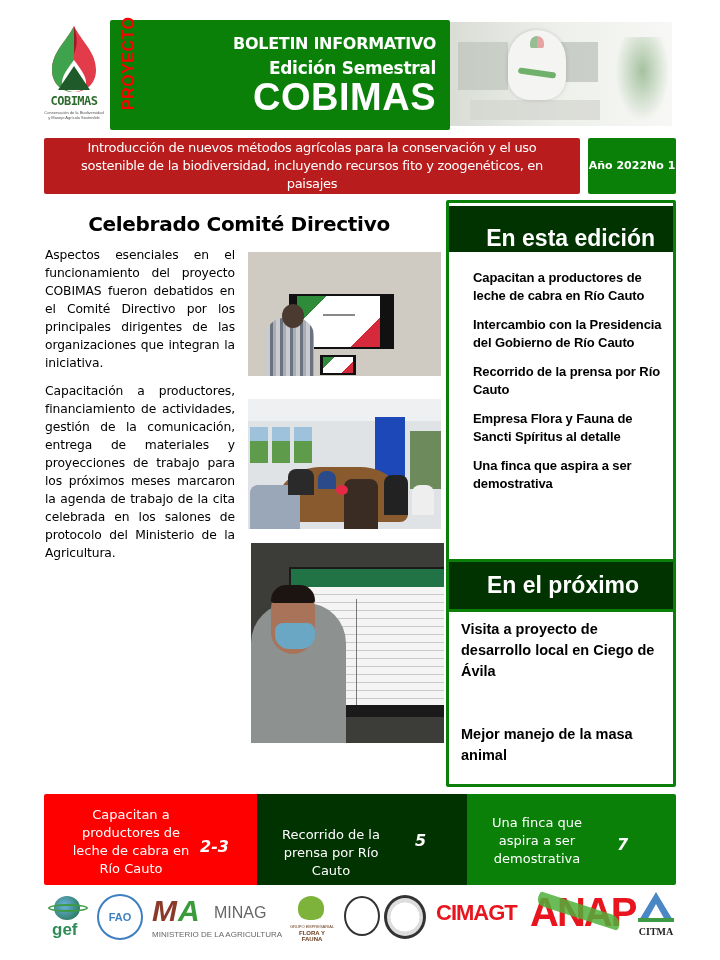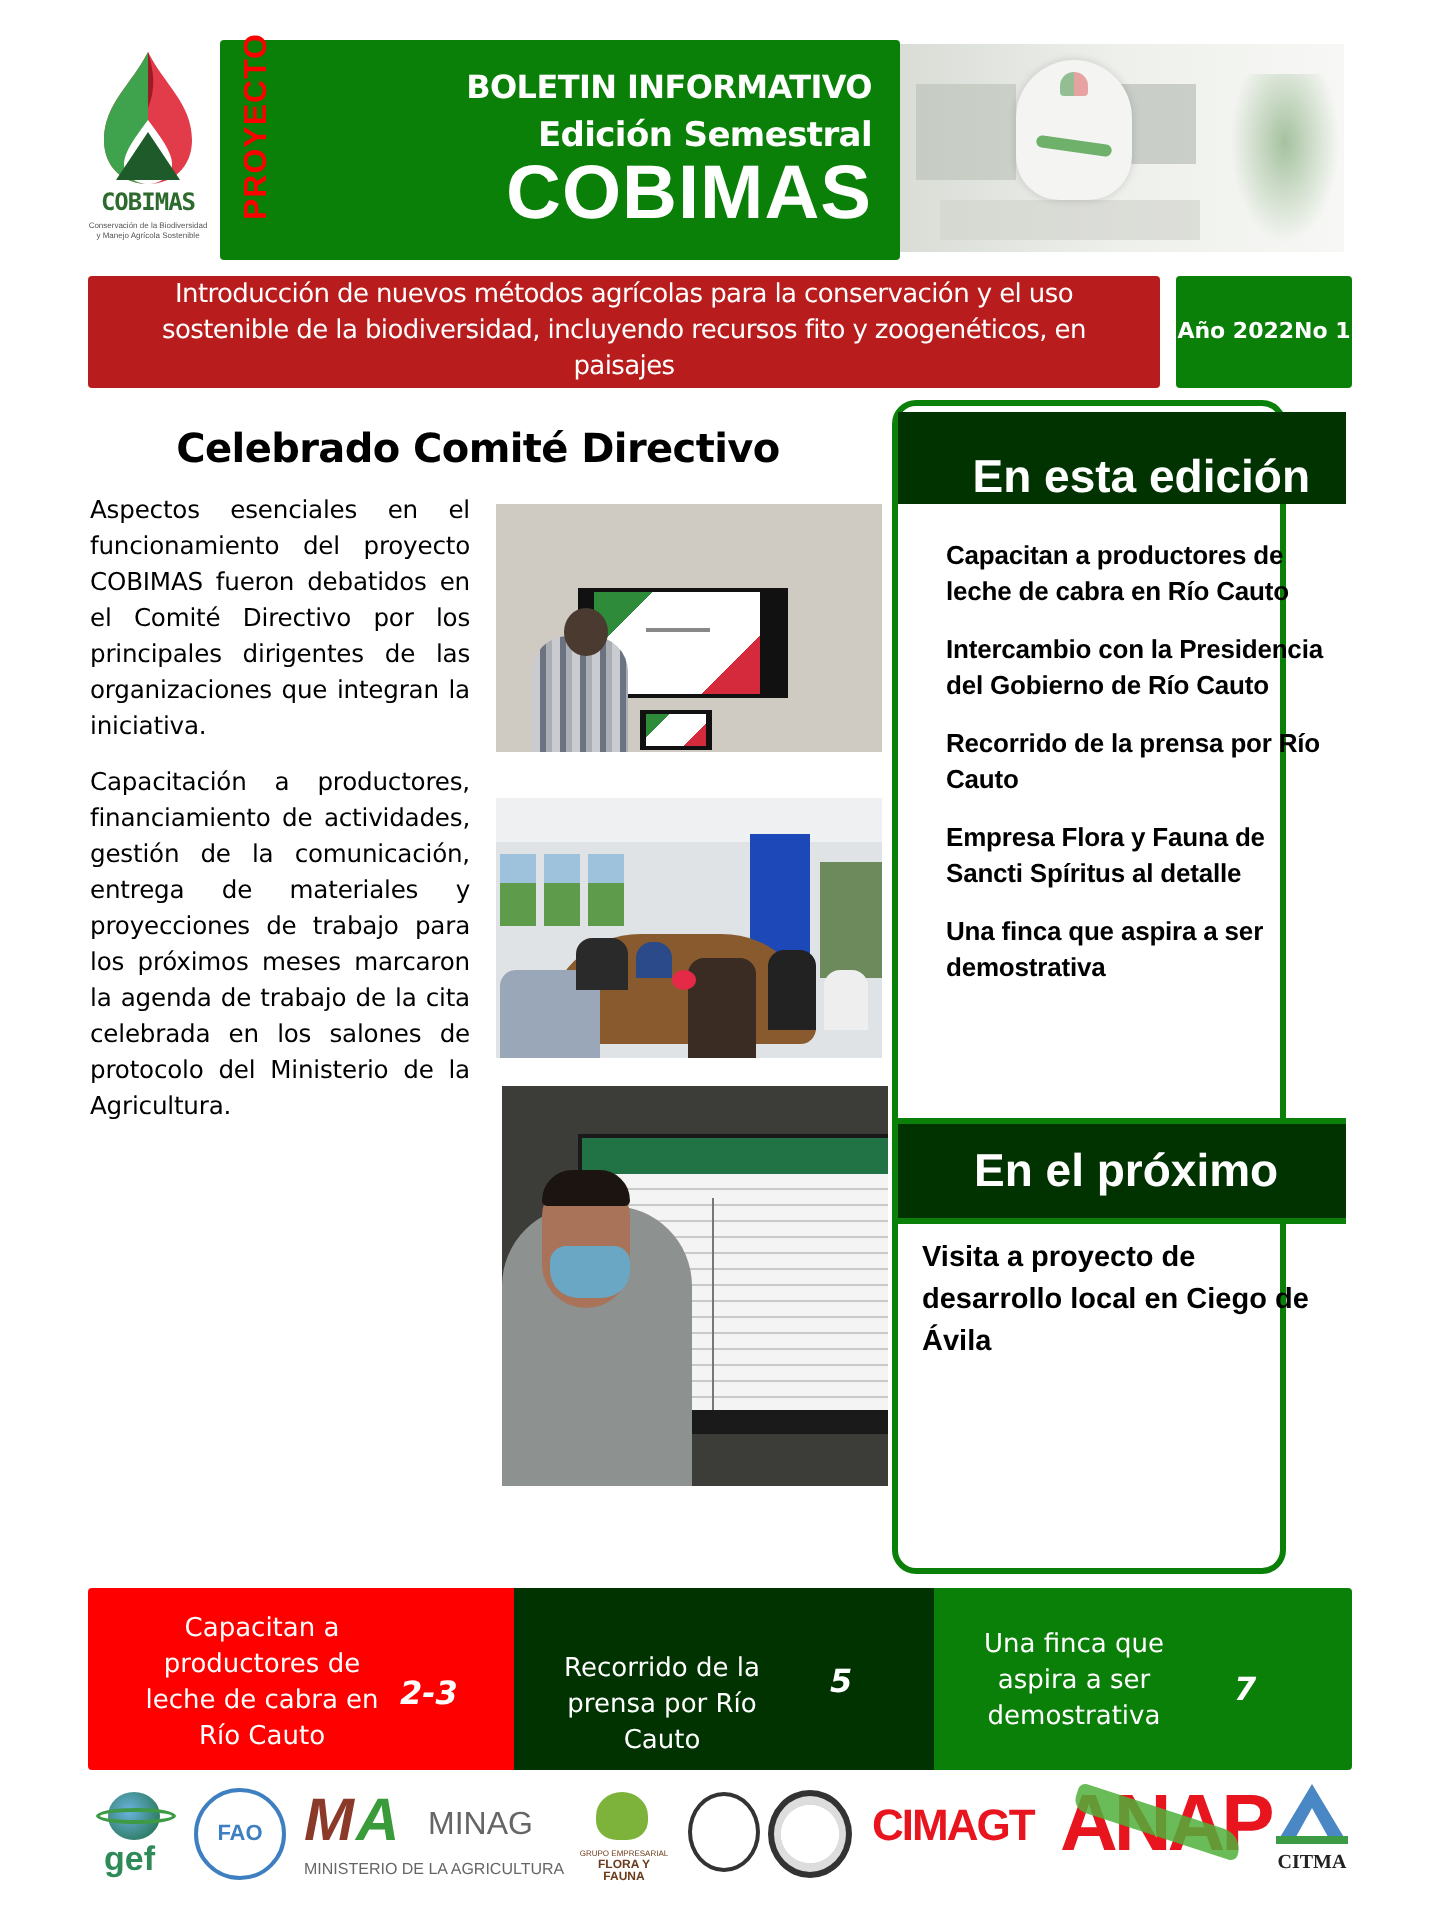--- a/index.html
+++ b/index.html
@@ -62,21 +62,21 @@
   #photo3 .monitor { position:absolute; left:38px; top:24px; width:155px; height:150px; background:#1a1a1a; }
   #photo3 .ribbon { position:absolute; left:40px; top:26px; width:153px; height:18px; background:#217346; }
   #photo3 .sheet { position:absolute; left:40px; top:44px; width:153px; height:118px; background: repeating-linear-gradient(180deg, #f4f4f4 0 7px, #c9c9c9 7px 8px); }
   #photo3 .col { position:absolute; left:105px; top:56px; width:1px; height:106px; background:#777; }
   #photo3 .man { position:absolute; left:0; top:60px; width:95px; height:140px; background:#8d9290; border-radius: 40px 40px 0 0; }
   #photo3 .face { position:absolute; left:20px; top:45px; width:44px; height:66px; background:#a9735a; border-radius: 22px 22px 24px 24px; }
   #photo3 .hair { position:absolute; left:20px; top:42px; width:44px; height:18px; background:#1b1410; border-radius: 22px 22px 4px 4px; }
   #photo3 .mask { position:absolute; left:24px; top:80px; width:40px; height:26px; background:#6aa7c4; border-radius: 8px 8px 14px 14px; }
 
   
-  #sidebar { left: 446px; top: 200px; width: 197px; height: 587px; border: 3px solid #0a8008; box-sizing:border-box; border-radius: 12px; background:#fff; }
+  #sidebar { left: 446px; top: 200px; width: 230px; height: 587px; border: 3px solid #0a8008; box-sizing:border-box; border-radius: 2px; background:#fff; }
   #sidebar .head1 { position:absolute; left:0; top:3px; width:224px; height:46px; background:#003300; color:#fff; font-weight:bold; font-size:23px; text-align:right; padding-right: 18px; box-sizing:border-box; line-height: 64px; overflow:hidden; }
   #sidebar .list1 { position:absolute; left:24px; top:66px; width:190px; }
   #sidebar .item { font-weight:bold; font-size:13px; line-height:18px; margin-bottom:11px; letter-spacing:-0.1px; }
   #sidebar .sep { position:absolute; left:0; top:356px; width:224px; height:3px; background:#0a8008; }
   #sidebar .head2 { position:absolute; left:0; top:359px; width:224px; height:47px; background:#003300; color:#fff; font-weight:bold; font-size:23px; padding-left:38px; box-sizing:border-box; line-height:47px; }
   #sidebar .sep2 { position:absolute; left:0; top:406px; width:224px; height:3px; background:#0a8008; }
   #sidebar .list2 { position:absolute; left:12px; top:416px; width:205px; }
   #sidebar .item2 { font-weight:bold; font-size:14.5px; line-height:21px; letter-spacing:0; }
   #sidebar .item2.gap { margin-top: 42px; }
 
@@ -215,20 +215,21 @@
     <div class="item">Intercambio con la Presidencia del Gobierno de Río Cauto</div>
     <div class="item">Recorrido de la prensa por Río Cauto</div>
     <div class="item">Empresa Flora y Fauna de Sancti Spíritus al detalle</div>
     <div class="item">Una finca que aspira a ser demostrativa</div>
   </div>
   <div class="sep"></div>
   <div class="head2">En el próximo</div>
   <div class="sep2"></div>
   <div class="list2">
     <div class="item2">Visita a proyecto de desarrollo local en Ciego de Ávila</div>
+    <div class="item2 gap">Mejor manejo de la masa animal</div>
   </div>
 </div>
 
 <div id="teasers" class="abs">
   <div id="teaser1" class="teaser">
     <div class="txt">Capacitan a productores de leche de cabra en Río Cauto</div>
     <div class="pg">2-3</div>
   </div>
   <div id="teaser2" class="teaser">
     <div class="txt">Recorrido de la prensa por Río Cauto</div>

